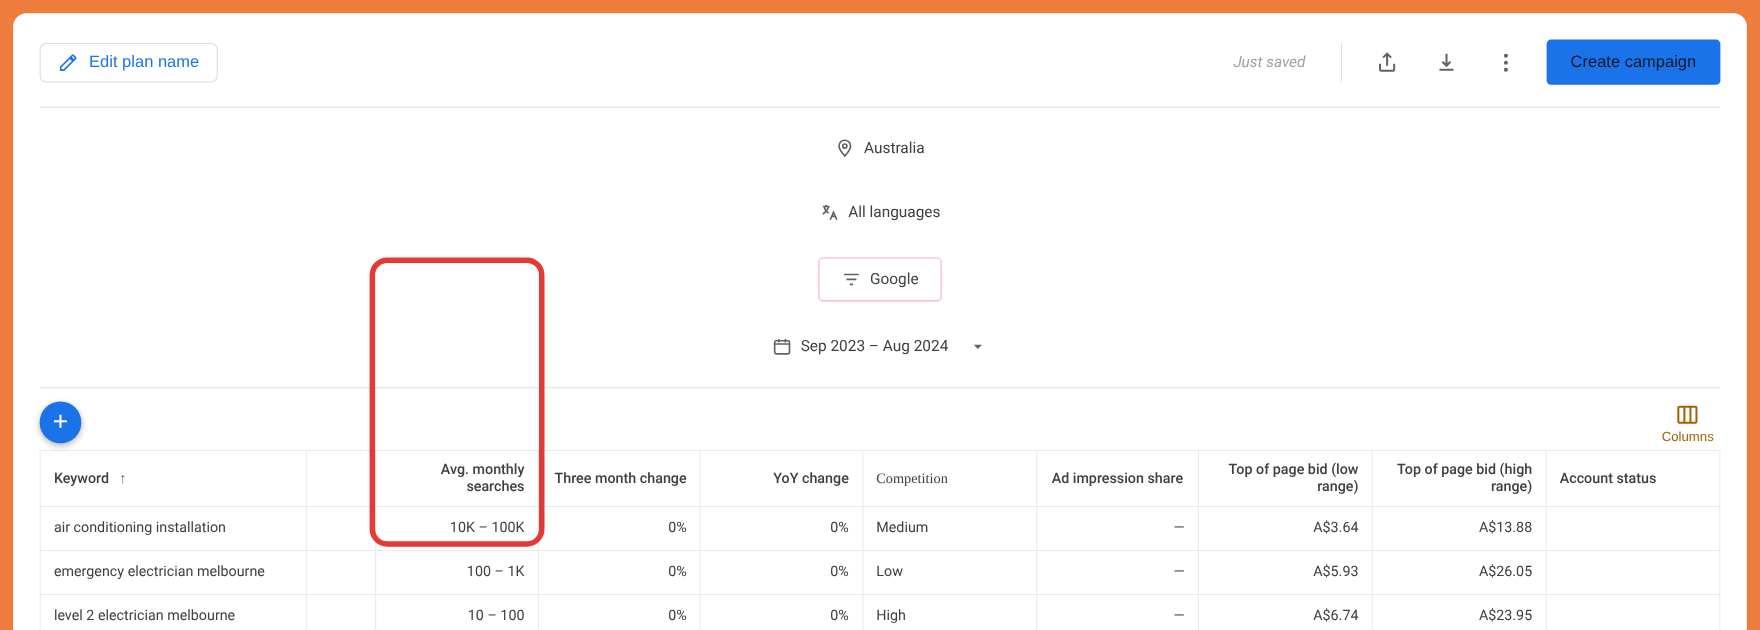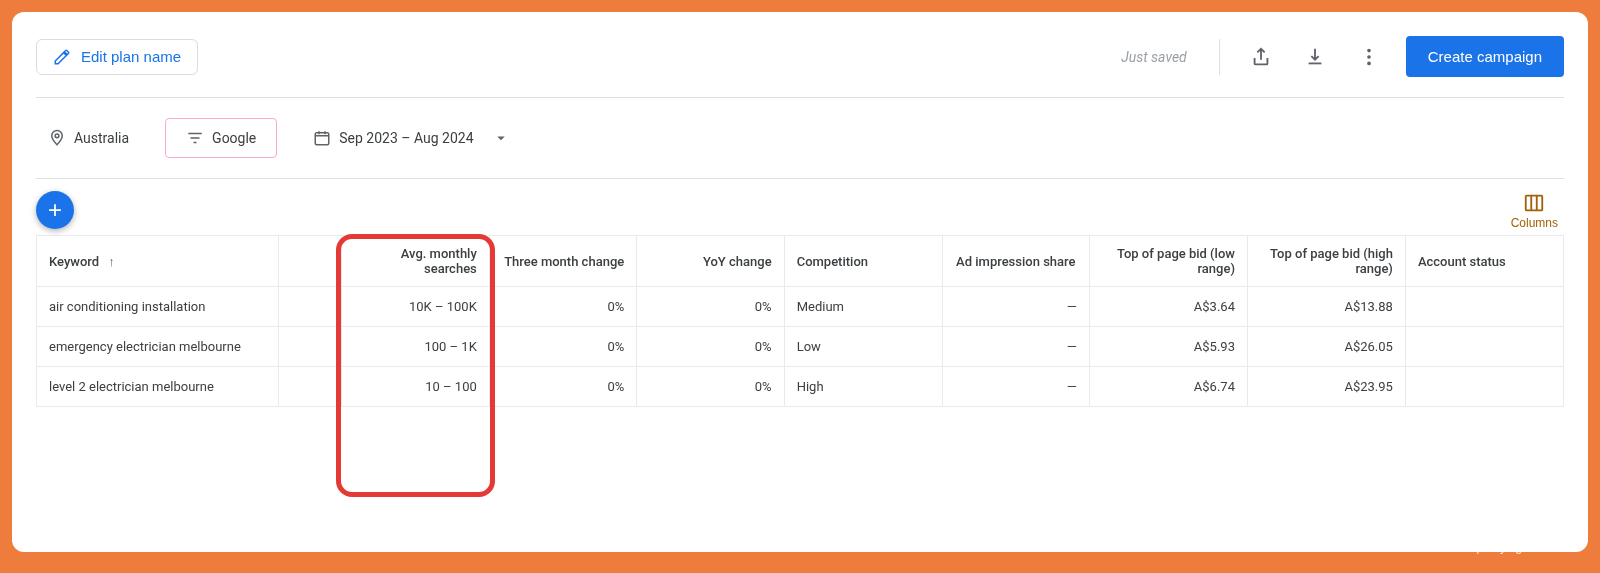--- a/index.html
+++ b/index.html
@@ -60,33 +60,34 @@
   }
   .icon-btn svg { width: 22px; height: 22px; }
   .divider-v {
     width: 1px;
     height: 36px;
     background: #e0e0e0;
     margin: 0 4px;
   }
   .primary-btn {
     background: #1a73e8;
-    color: #ffffff;
+    color: #0f172a;
     border: none;
     border-radius: 4px;
     padding: 12px 22px;
     font-size: 15px;
     cursor: pointer;
   }
   .filters-row {
     display: flex;
     align-items: center;
     gap: 24px;
     padding: 20px 0;
     border-bottom: 1px solid #e0e0e0;
+    flex-direction: column;
   }
   .filter-chip {
     display: inline-flex;
     align-items: center;
     gap: 8px;
     font-size: 14px;
     color: #3c4043;
     padding: 8px 12px;
     border-radius: 4px;
     cursor: pointer;
@@ -143,21 +144,21 @@
   }
   th {
     font-weight: 500;
     color: #3c4043;
     font-size: 13px;
     vertical-align: middle;
   }
   .col-keyword { width: 230px; }
   .col-blank { width: 60px; }
   .col-num { text-align: right; width: 140px; }
-  .col-comp { width: 150px; }
+  .col-comp { width: 150px; font-family: Liberation Serif, serif; }
   .col-imp { text-align: center; width: 140px; }
   .col-bid { text-align: right; width: 150px; }
   .col-status { width: 150px; }
   td.num { text-align: right; }
   .sort-arrow { margin-left: 6px; color: #5f6368; }
   .red-highlight {
     position: absolute;
     border: 5px solid #e53935;
     border-radius: 16px;
     pointer-events: none;
@@ -214,20 +215,27 @@
   </div>
 
   <div class="filters-row">
     <div class="filter-chip">
       <svg viewBox="0 0 24 24" fill="none" stroke="currentColor" stroke-width="2">
             <path d="M12 21s-7-7.5-7-12a7 7 0 1 1 14 0c0 4.5-7 12-7 12z"></path>
             <circle cx="12" cy="9" r="2.5"></circle>
           </svg>
       <span>Australia</span>
     </div>
+    <div class="filter-chip">
+      <svg viewBox="0 0 24 24" fill="none" stroke="currentColor" stroke-width="2">
+            <path d="M4 5h8M8 3v2M6 5c0 3 2 6 5 8M11 5c-1 4-4 7-7 9"></path>
+            <path d="M13 21l4-9 4 9M14.5 17h5"></path>
+          </svg>
+      <span>All languages</span>
+    </div>
     <div class="filter-chip boxed">
       <svg viewBox="0 0 24 24" fill="none" stroke="currentColor" stroke-width="2">
             <path d="M3 6h18M6 12h12M10 18h4"></path>
           </svg>
       <span>Google</span>
     </div>
     <div class="filter-chip date-chip">
       <svg viewBox="0 0 24 24" fill="none" stroke="currentColor" stroke-width="2">
             <rect x="3" y="5" width="18" height="16" rx="2"></rect>
             <path d="M3 9h18M8 3v4M16 3v4"></path>

